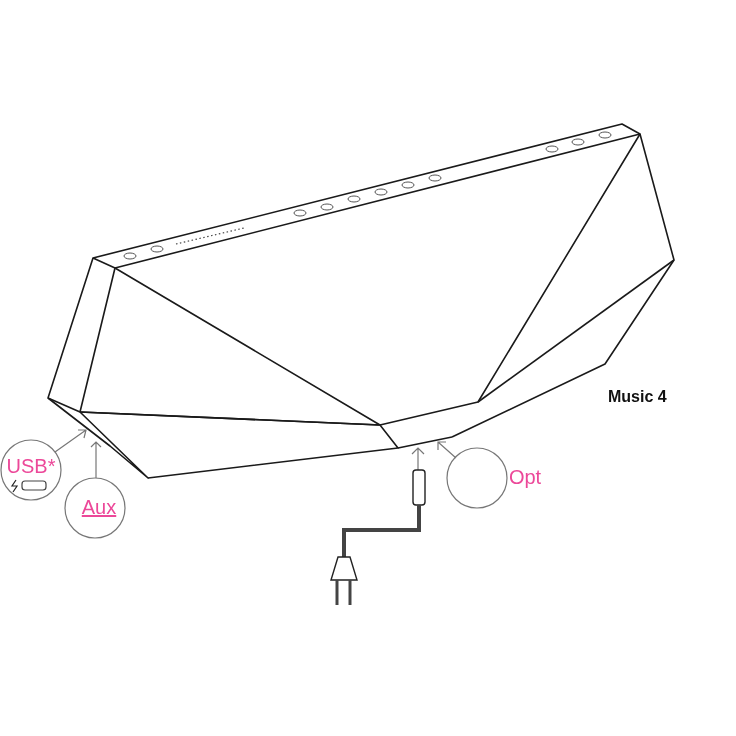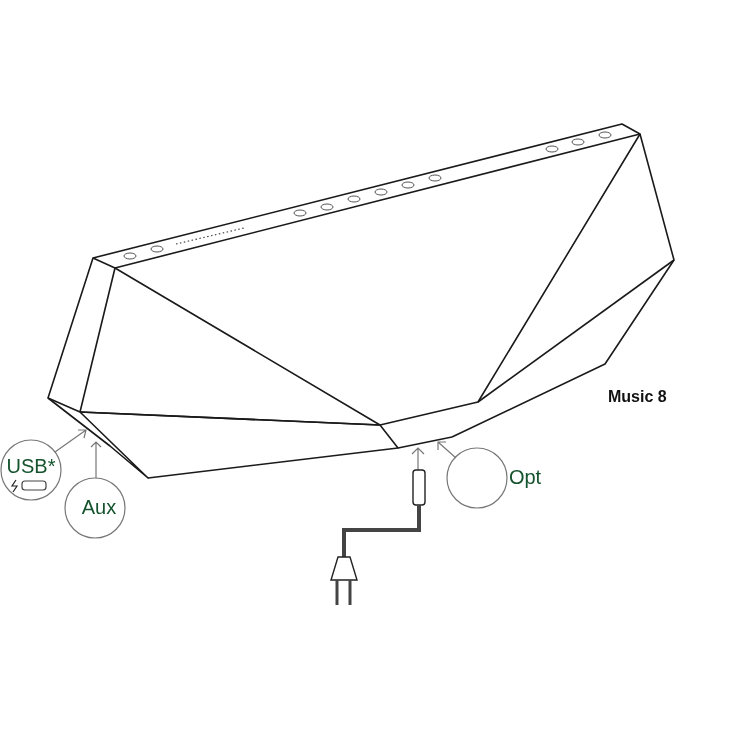--- a/index.html
+++ b/index.html
@@ -1,19 +1,19 @@
 <!DOCTYPE html>
 <html><head>
 <meta charset="utf-8">
 <style>
   html,body{margin:0;padding:0;background:#fff;}
   body{width:736px;height:736px;position:relative;overflow:hidden;font-family:"Liberation Sans",sans-serif;}
   svg{position:absolute;left:0;top:0;}
   .title{position:absolute;left:608px;top:388px;font-weight:bold;font-size:16px;color:#111;}
-  .bubble-text{position:absolute;font-size:20px;color:#14532d;text-align:center;}
+  .bubble-text{position:absolute;font-size:20px;color:#ec4899;text-align:center;}
 </style>
 </head>
 <body>
 
 <svg width="736" height="736" viewBox="0 0 736 736">
   <g fill="none" stroke="#1a1a1a" stroke-width="1.6" stroke-linejoin="round">
 
     <path d="M93,258 L622,124 L640,134 L115,268 Z"></path>
 
     <path d="M93,258 L48,398 L80,412 L115,268"></path>
@@ -65,16 +65,16 @@
     <line x1="337" y1="580" x2="337" y2="605" stroke="#444" stroke-width="3"></line>
     <line x1="350" y1="580" x2="350" y2="605" stroke="#444" stroke-width="3"></line>
   </g>
 
   <g>
     <path d="M16,480 L12,486 L17,486 L13,492" fill="none" stroke="#222" stroke-width="1.2"></path>
     <rect x="22" y="481" width="24" height="9" rx="3" fill="none" stroke="#444" stroke-width="1.2"></rect>
   </g>
 </svg>
 
-<div class="title">Music 8</div>
+<div class="title">Music 4</div>
 <div class="bubble-text" style="left:3px;top:455px;width:56px;">USB*</div>
-<div class="bubble-text" style="left:65px;top:496px;width:68px;">Aux</div>
+<div class="bubble-text" style="left:65px;top:496px;width:68px;text-decoration:underline;">Aux</div>
 <div class="bubble-text" style="left:447px;top:466px;width:60px;margin-left:48px;">Opt</div>
 
 </body></html>

